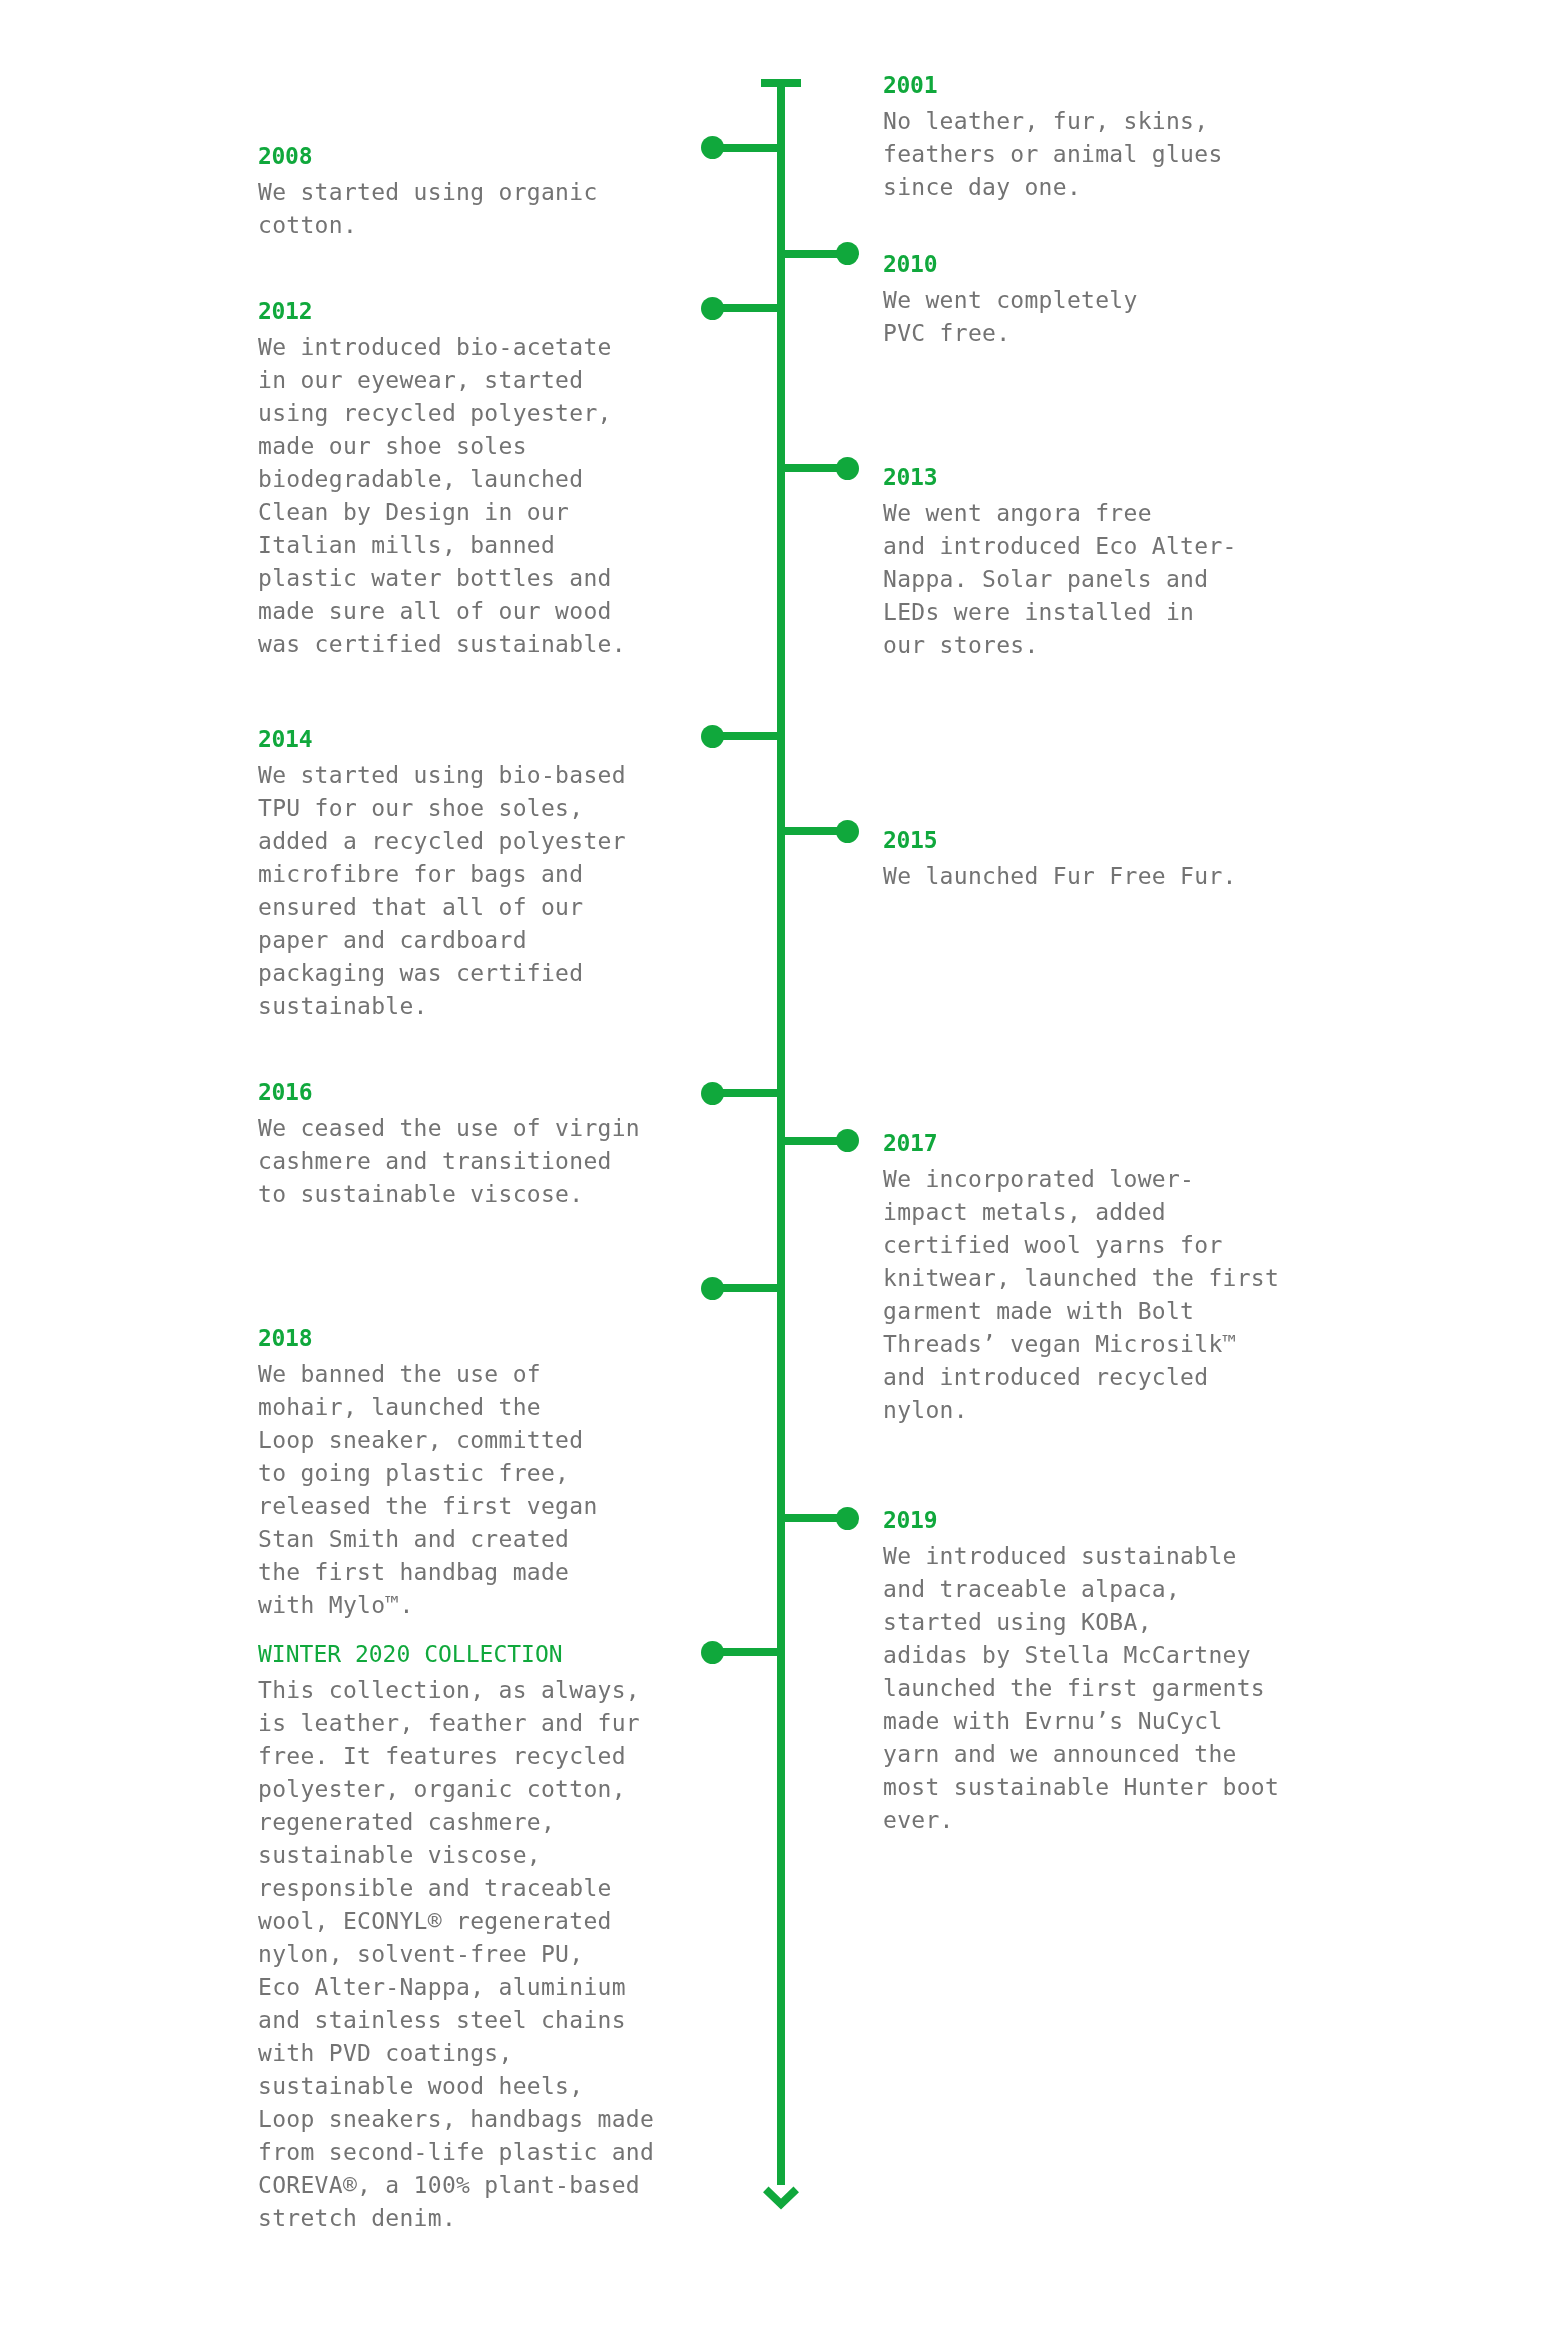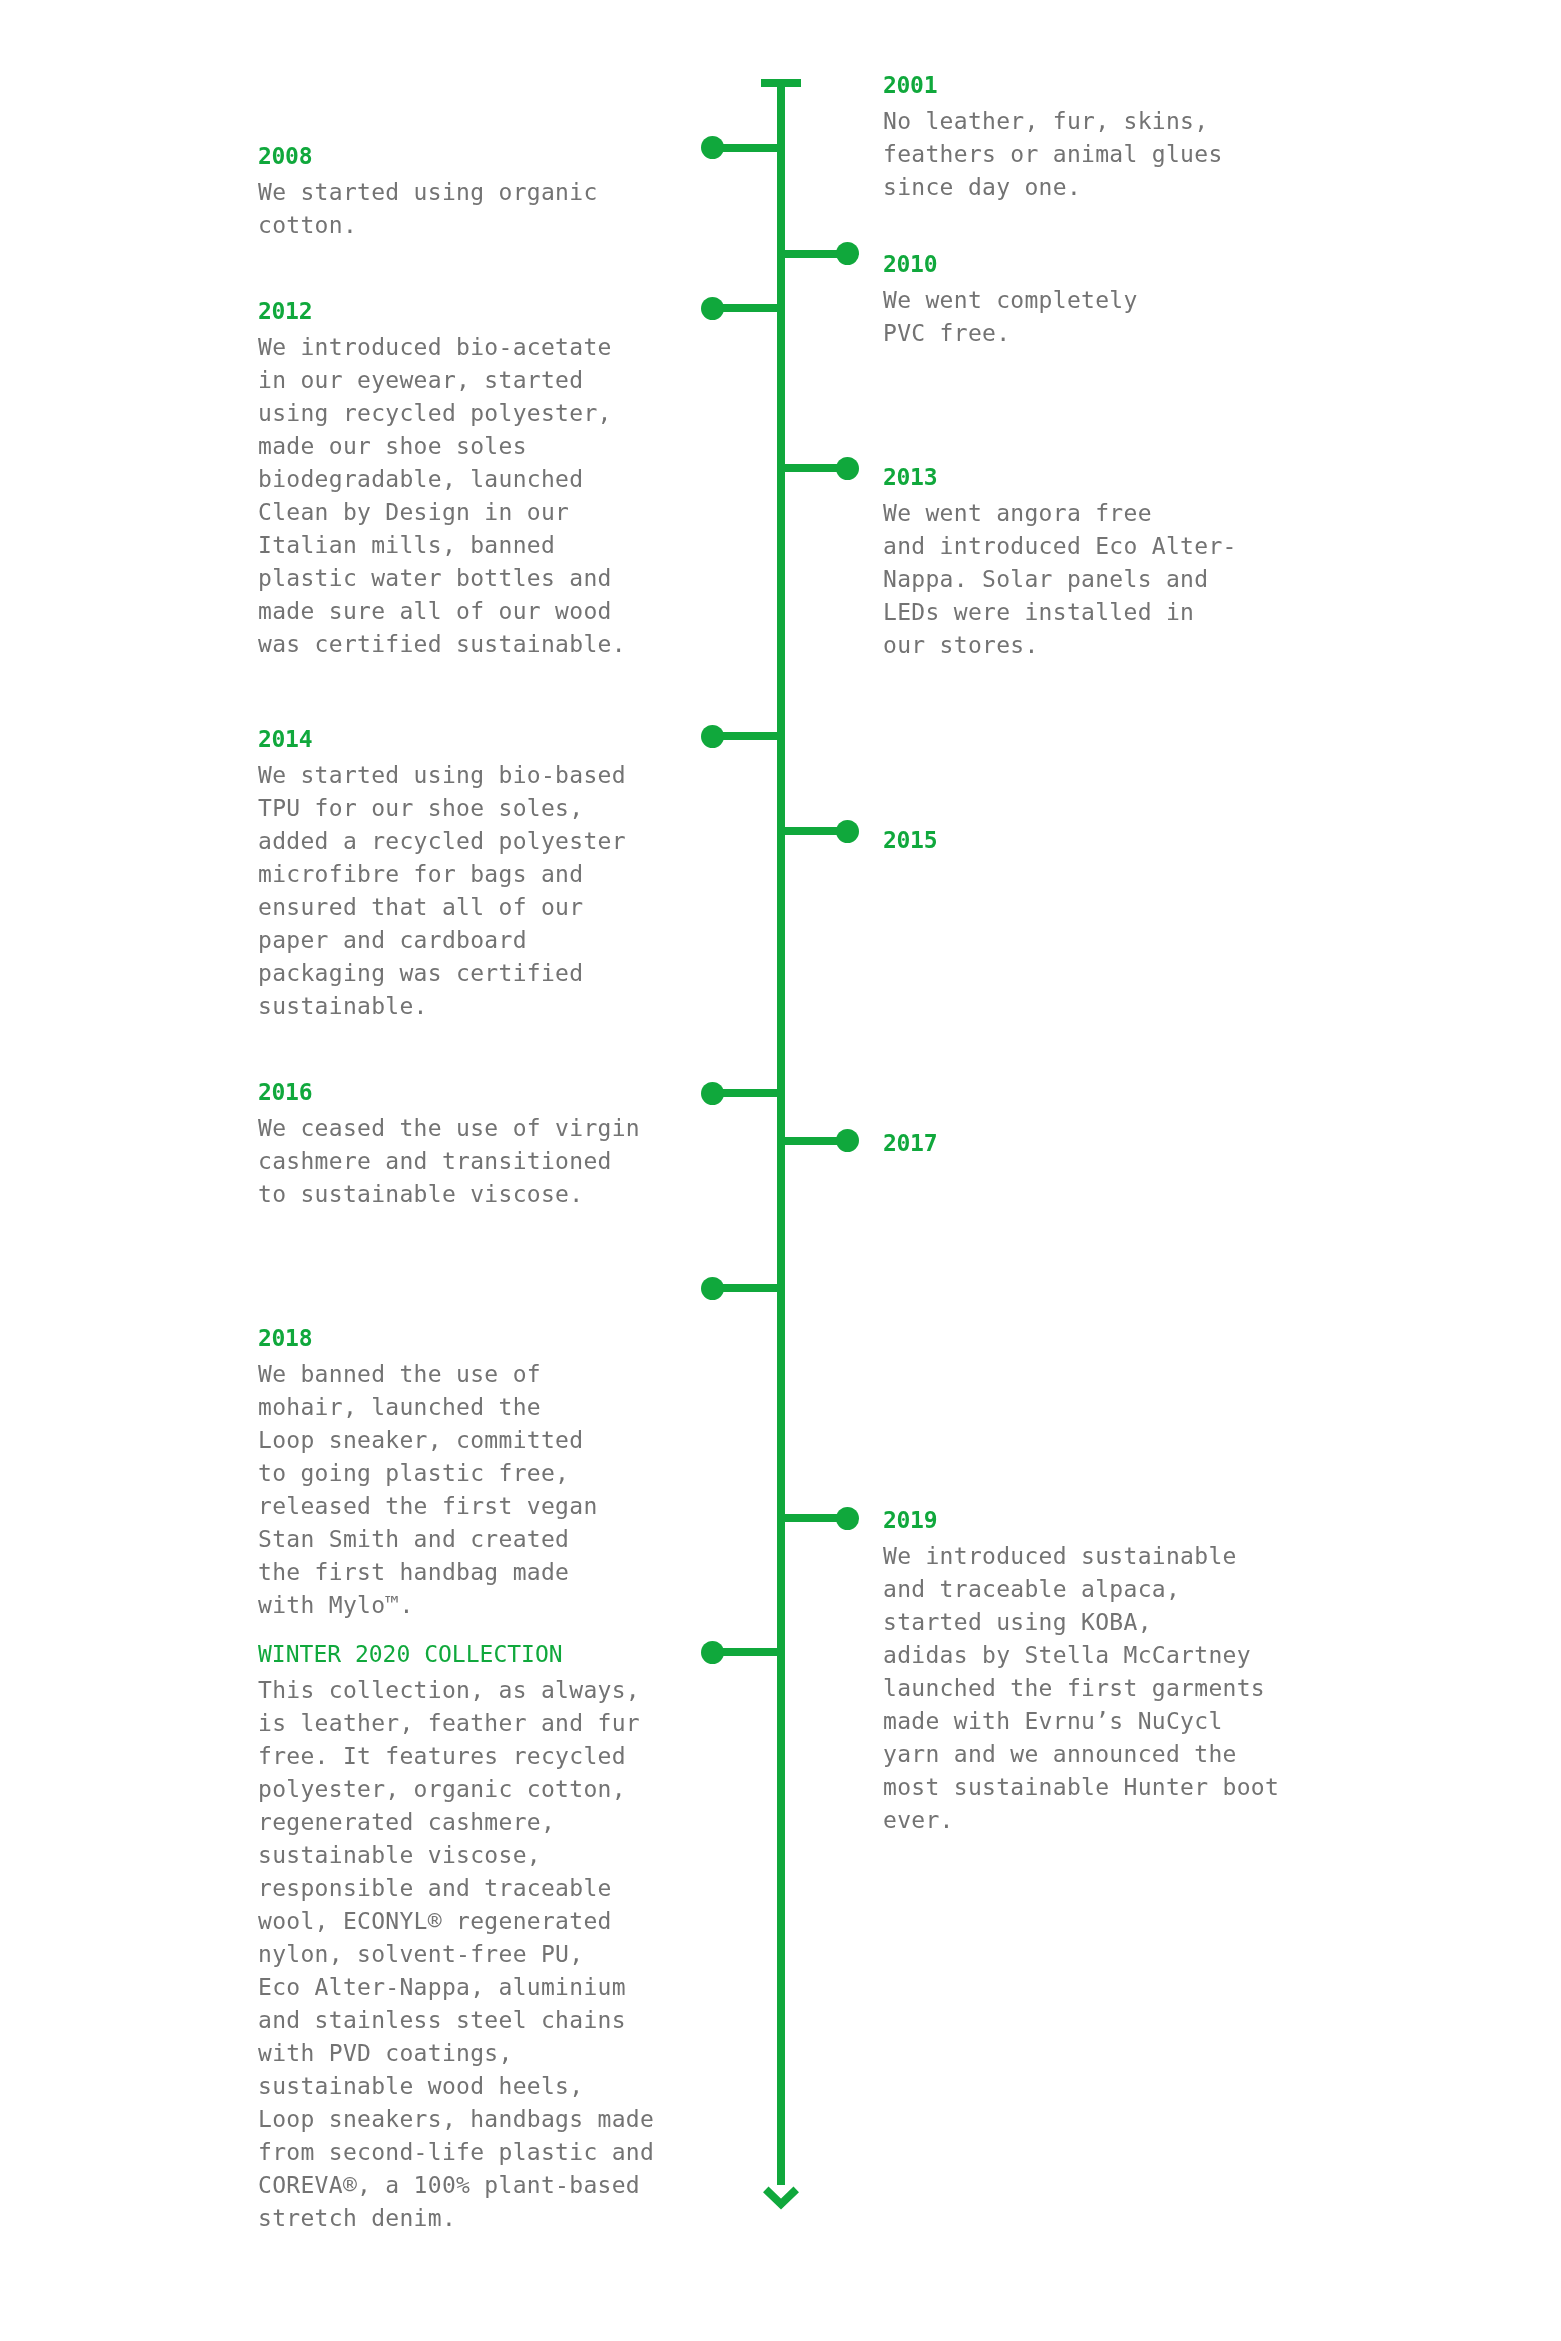--- a/index.html
+++ b/index.html
@@ -133,35 +133,44 @@
 ensured that all of our
 paper and cardboard
 packaging was certified
 sustainable.</div>
   </div>
 
   <div class="conn" style="left:781px;top:827px;width:61px;"></div>
   <div class="conn-dot" style="left:836px;top:820px;"></div>
   <div class="block" style="left:883px;top:829px;width:511px;">
     <div class="year">2015</div>
+    <div class="body">We launched Fur Free Fur.</div>
   </div>
 
   <div class="conn" style="left:718px;top:1089px;width:64px;"></div>
   <div class="conn-dot" style="left:701px;top:1082px;"></div>
   <div class="block" style="left:258px;top:1081px;width:477px;">
     <div class="year">2016</div>
     <div class="body">We ceased the use of virgin
 cashmere and transitioned
 to sustainable viscose.</div>
   </div>
 
   <div class="conn" style="left:781px;top:1137px;width:61px;"></div>
   <div class="conn-dot" style="left:836px;top:1129px;"></div>
   <div class="block" style="left:883px;top:1132px;width:511px;">
     <div class="year">2017</div>
+    <div class="body">We incorporated lower-
+impact metals, added
+certified wool yarns for
+knitwear, launched the first
+garment made with Bolt
+Threads’ vegan Microsilk™
+and introduced recycled
+nylon.</div>
   </div>
 
   <div class="conn" style="left:718px;top:1284px;width:64px;"></div>
   <div class="conn-dot" style="left:701px;top:1277px;"></div>
   <div class="block" style="left:258px;top:1279px;width:477px;margin-top:48px;">
     <div class="year">2018</div>
     <div class="body">We banned the use of
 mohair, launched the
 Loop sneaker, committed
 to going plastic free,

